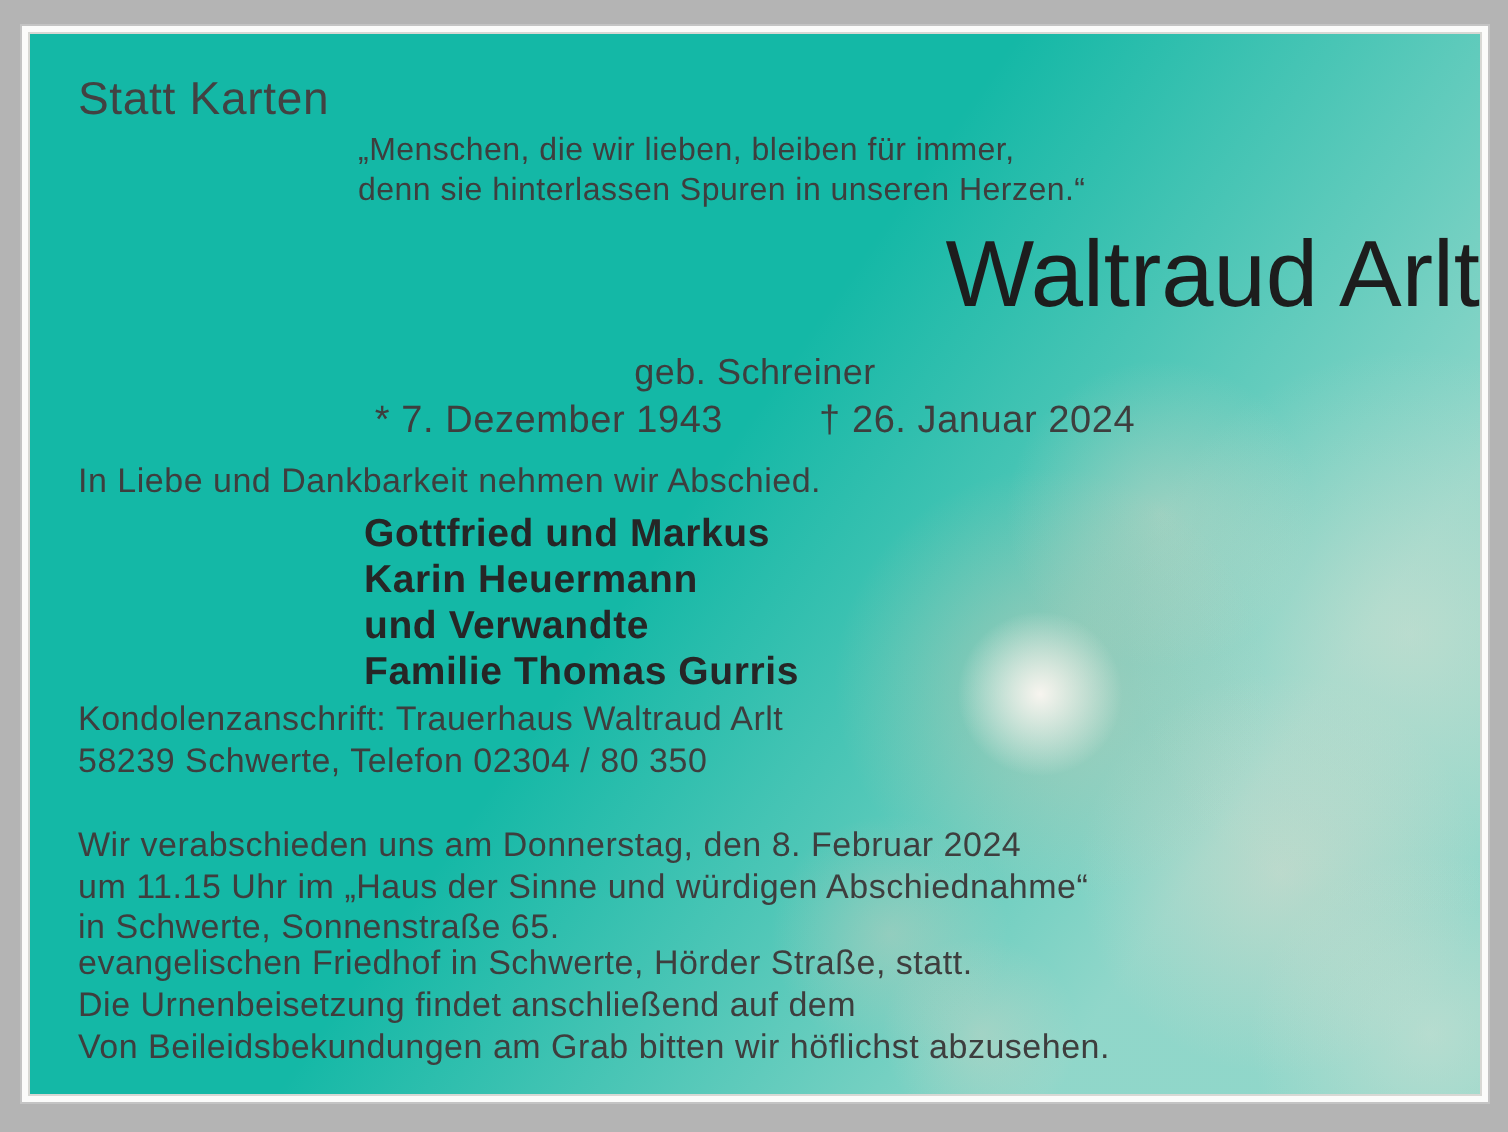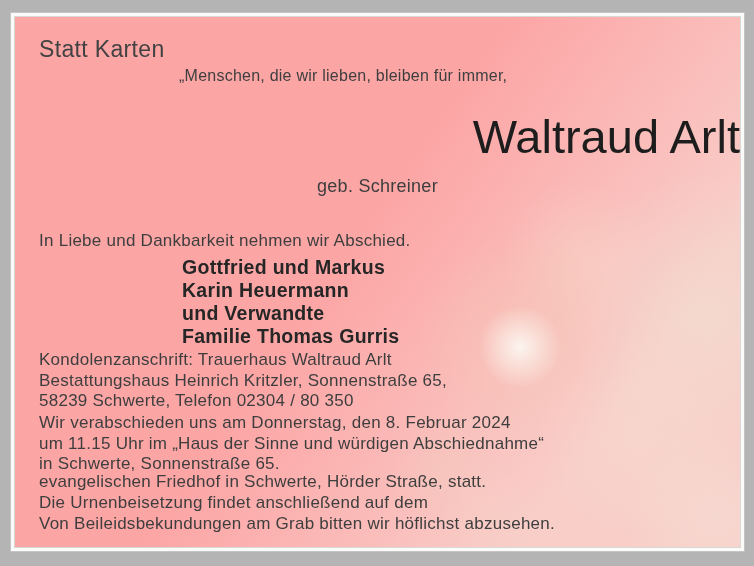--- a/index.html
+++ b/index.html
@@ -14,21 +14,21 @@
     overflow: hidden;
     font-family: "Liberation Sans", sans-serif;
     -webkit-font-smoothing: antialiased;
   }
   .card {
     position: absolute;
     left: 14px;
     top: 16px;
     width: 727px;
     height: 532px;
-    background: #fca5a5;
+    background: #14b8a6;
     box-shadow: 0 0 0 3px #fbfbfa, 0 0 0 4px #c4c4c4;
     border: 1px solid #d8d8d4;
     box-sizing: border-box;
   }
   
   .rose {
     position: absolute;
     inset: 0;
     pointer-events: none;
     background:
@@ -63,39 +63,42 @@
 <body>
 
 <div class="card">
 
   <div class="rose"></div>
 
   <div class="txt statt">Statt Karten</div>
 
   <div class="txt quote">
     <div>„Menschen, die wir lieben, bleiben für immer,</div>
+    <div>denn sie hinterlassen Spuren in unseren Herzen.“</div>
   </div>
 
   <div class="txt name">Waltraud Arlt</div>
 
   <div class="txt maiden">geb. Schreiner</div>
 
+  <div class="txt dates">
+    <span>* 7. Dezember 1943</span><span class="gap"></span><span>† 26. Januar 2024</span>
+  </div>
 
   <div class="txt farewell">In Liebe und Dankbarkeit nehmen wir Abschied.</div>
 
   <div class="txt mourners">
     <div>Gottfried und Markus</div>
     <div>Karin Heuermann</div>
     <div>und Verwandte</div>
     <div>Familie Thomas Gurris</div>
   </div>
 
   <div class="txt condolence">
     <div>Kondolenzanschrift: Trauerhaus Waltraud Arlt</div>
-    <div>Bestattungshaus Heinrich Kritzler, Sonnenstraße 65,</div>
     <div>58239 Schwerte, Telefon 02304 / 80 350</div>
   </div>
 
   <div class="txt service">
     <div>Wir verabschieden uns am Donnerstag, den 8. Februar 2024</div>
     <div>um 11.15 Uhr im „Haus der Sinne und würdigen Abschiednahme“</div>
     <div>in Schwerte, Sonnenstraße 65.</div>
   </div>
 
   <div class="txt burial">

